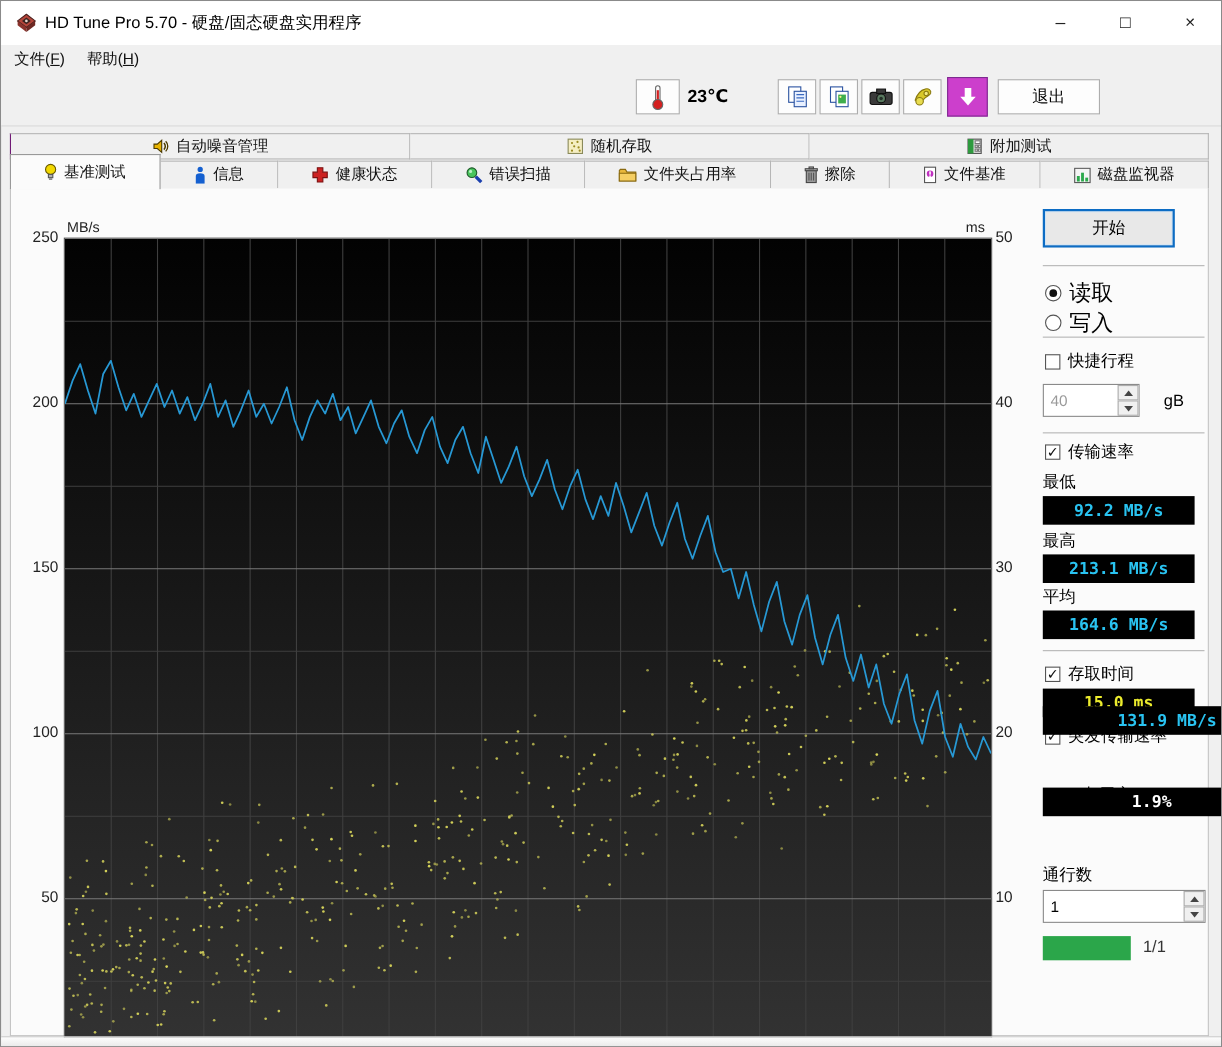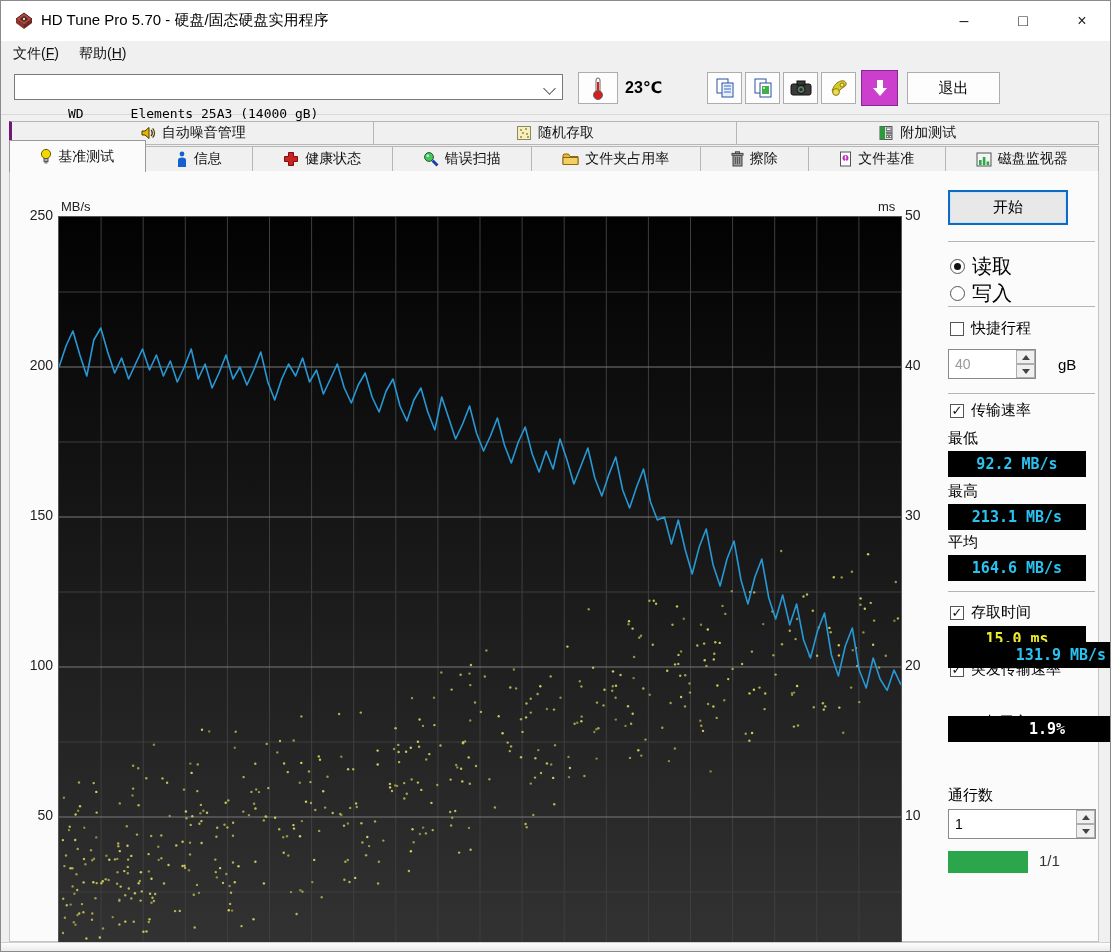--- a/index.html
+++ b/index.html
@@ -22,21 +22,21 @@
   #temp-text{position:absolute;left:624px;top:14px;font-size:16px;font-weight:bold;color:#000;}
   #tb-copytext{left:706px;width:35px;}
   #tb-copyimg{left:744px;width:35px;}
   #tb-camera{left:782px;width:35px;}
   #tb-save{left:820px;width:35px;}
   #tb-download{left:860px;width:37px;height:36px;top:6px;background:#cc3fcc;border:1px solid #7d2b8f;}
   #exit-btn{left:906px;width:93px;font-size:15px;color:#000;}
   
   #tabrow1{position:absolute;left:8px;top:120px;width:1090px;height:24px;display:flex;}
   .tab1{flex:1;display:flex;align-items:center;justify-content:center;gap:6px;font-size:14px;color:#111;background:#f0f0f0;border:1px solid #b6b6b6;border-left:none;box-sizing:border-box;}
-  .tab1:first-child{border-left:3px solid #701a75;}
+  .tab1:first-child{border-left:1px solid #701a75;}
   #tabrow2{position:absolute;left:8px;top:143px;width:1090px;height:28px;display:flex;align-items:flex-end;}
   .tab2{flex:1 1 auto;height:26px;display:flex;align-items:center;justify-content:center;gap:6px;font-size:14px;color:#111;background:#f0f0f0;border:1px solid #b6b6b6;border-left:none;box-sizing:border-box;padding:0 2px;white-space:nowrap;}
   .tab2.active{height:32px;background:#fbfbfb;border:1px solid #999;border-bottom:none;position:relative;z-index:2;}
   
   #tab-page{position:absolute;left:8px;top:170px;width:1090px;height:771px;background:#fbfbfb;border:1px solid #c4c4c4;border-top:none;box-sizing:border-box;}
   #statusbar{position:absolute;left:0;top:941px;width:1111px;height:11px;background:linear-gradient(#fdfdfd,#e4e4e4);border-top:1px solid #cfcfcf;}
   
   #plot{position:absolute;left:57px;top:215px;width:842px;height:726px;border:1px solid #555;box-sizing:content-box;}
   #chart-svg{display:block;width:842px;height:726px;}
   .axis-unit{position:absolute;font-size:13px;color:#222;}
@@ -88,24 +88,20 @@
     <div class="wctl" id="btn-max">□</div>
     <div class="wctl" id="btn-close">×</div>
   </div>
 
   <div id="menubar">
     <span class="menu-item" style="left:6px;"><span>文件(</span><u>F</u><span>)</span></span>
     <span class="menu-item" style="left:72px;"><span>帮助(</span><u>H</u><span>)</span></span>
   </div>
 
   <div id="toolbar">
-    <div id="drive-select">
-      <span>WD      Elements 25A3 (14000 gB)</span>
-      <span id="drive-chevron"></span>
-    </div>
     <div class="tbtn" id="temp-btn">
       <span>
           <svg width="12" height="24" viewBox="0 0 12 24">
             <rect x="4" y="2" width="4" height="15" rx="2" fill="#fff" stroke="#666"></rect>
             <rect x="5" y="6" width="2" height="11" fill="#d42020"></rect>
             <circle cx="6" cy="19" r="4.5" fill="#d42020" stroke="#666"></circle>
           </svg>
         </span>
     </div>
     <span id="temp-text">23℃</span>

